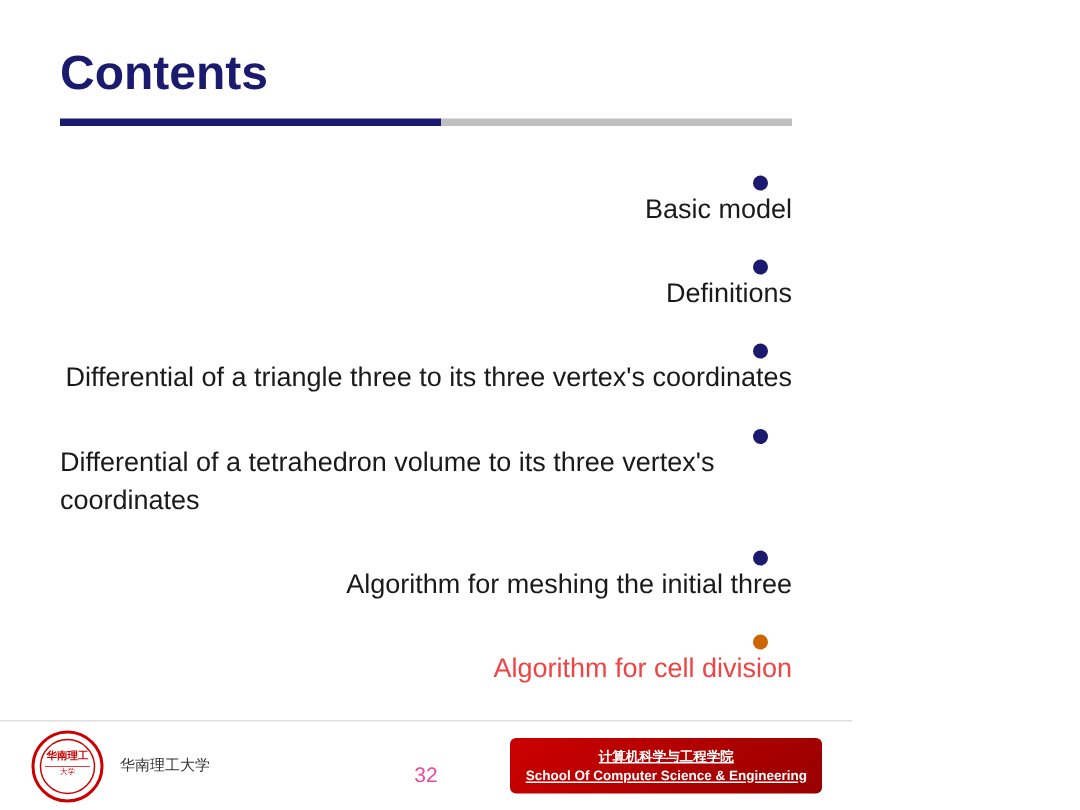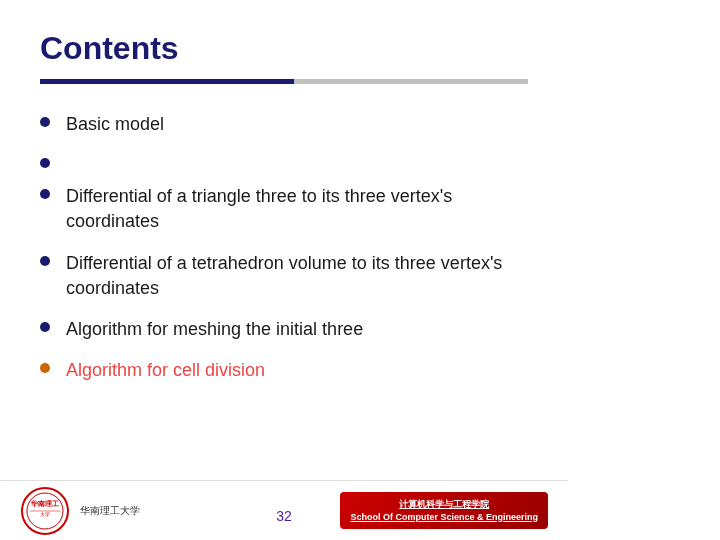--- a/index.html
+++ b/index.html
@@ -51,25 +51,26 @@
       height: 5px;
     }
 
     .content-list {
       list-style: none;
       padding: 0;
     }
 
     .content-list li {
       display: flex;
-      align-items: flex-start;
+      align-items: flex-end;
       margin-bottom: 16px;
       font-size: 18px;
       color: #1a1a1a;
       line-height: 1.4;
+      flex-direction: column;
     }
 
     .content-list li .bullet {
       width: 10px;
       height: 10px;
       background: #1a1a6e;
       border-radius: 50%;
       margin-top: 5px;
       margin-right: 16px;
       flex-shrink: 0;
@@ -112,21 +113,21 @@
       color: #333;
       line-height: 1.3;
     }
 
     .page-number {
       position: absolute;
       bottom: 16px;
       left: 50%;
       transform: translateX(-50%);
       font-size: 14px;
-      color: #4c1d95;
+      color: #ec4899;
       margin-top: 36px;
     }
 
     .footer-right {
       display: flex;
       align-items: center;
     }
 
     .school-badge {
       background: linear-gradient(135deg, #cc0000, #990000);
@@ -151,20 +152,21 @@
     <div class="divider-light"></div>
   </div>
 
   <ul class="content-list">
     <li>
       <div class="bullet"></div>
       <span>Basic model</span>
     </li>
     <li>
       <div class="bullet"></div>
+      <span>Definitions</span>
     </li>
     <li>
       <div class="bullet"></div>
       <span>Differential of a triangle three to its three vertex's coordinates</span>
     </li>
     <li>
       <div class="bullet"></div>
       <span>Differential of a tetrahedron volume to its three vertex's coordinates</span>
     </li>
     <li>

